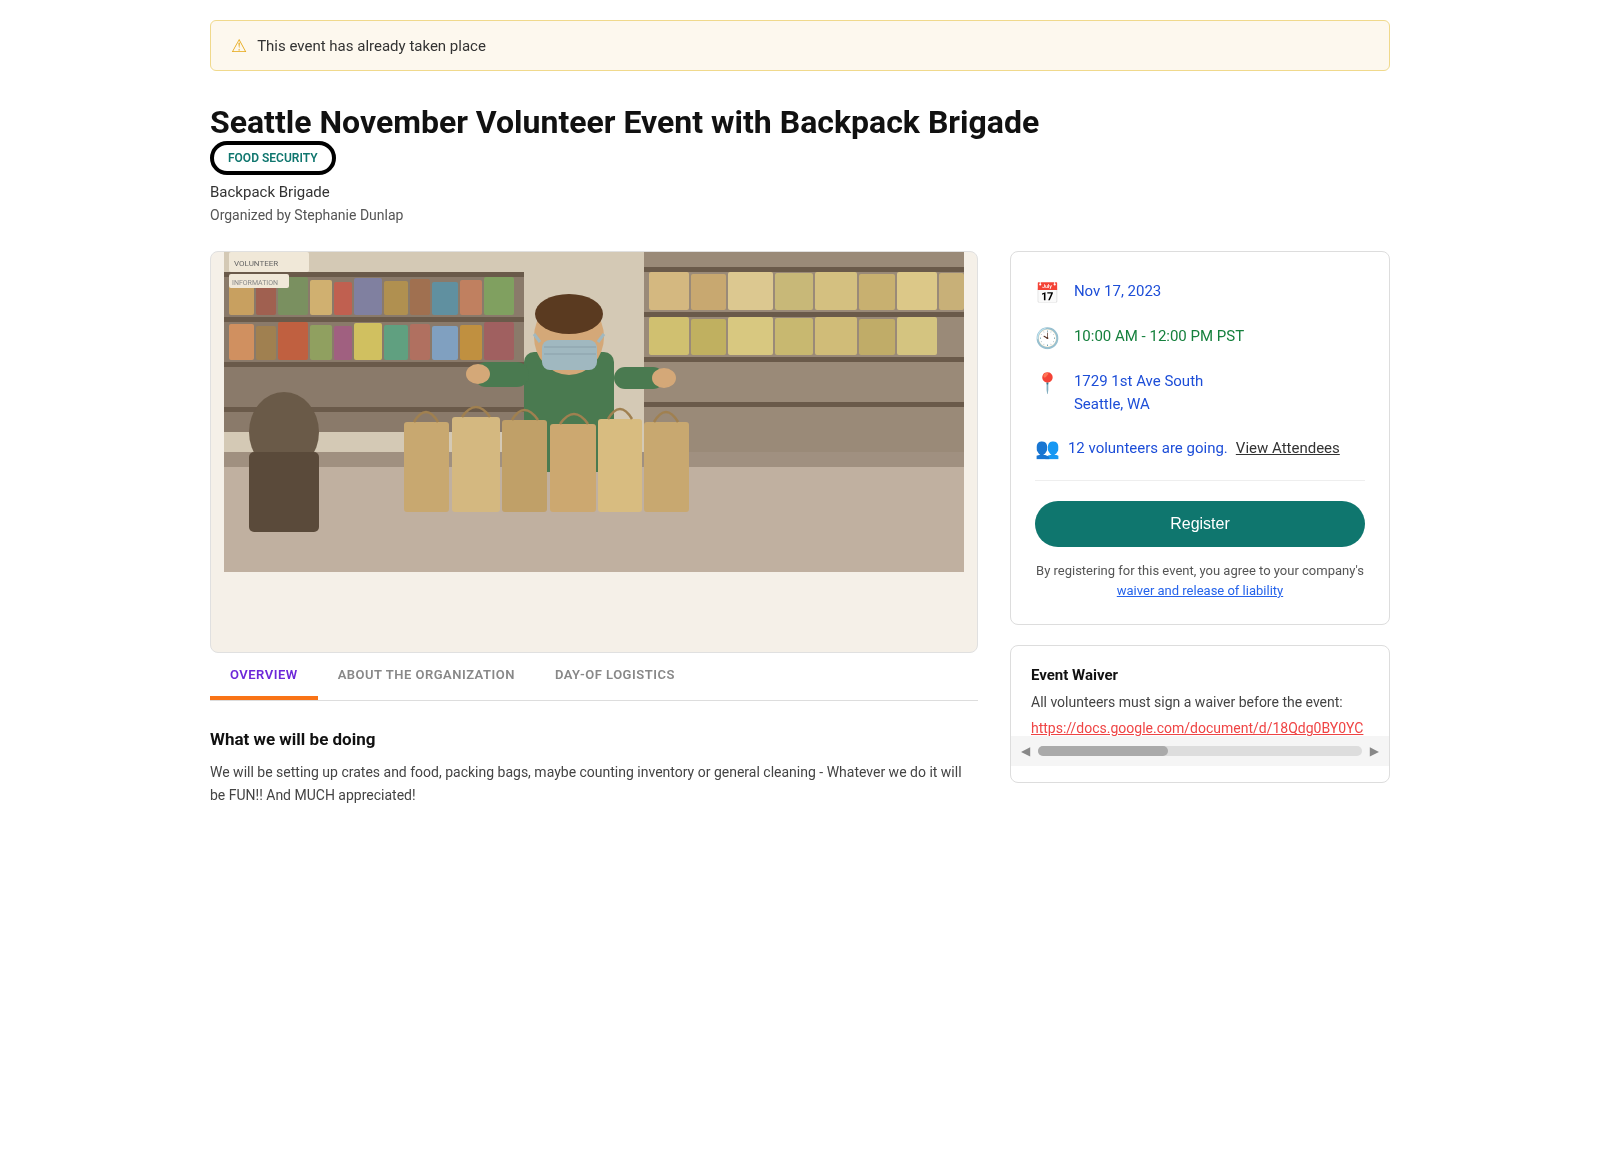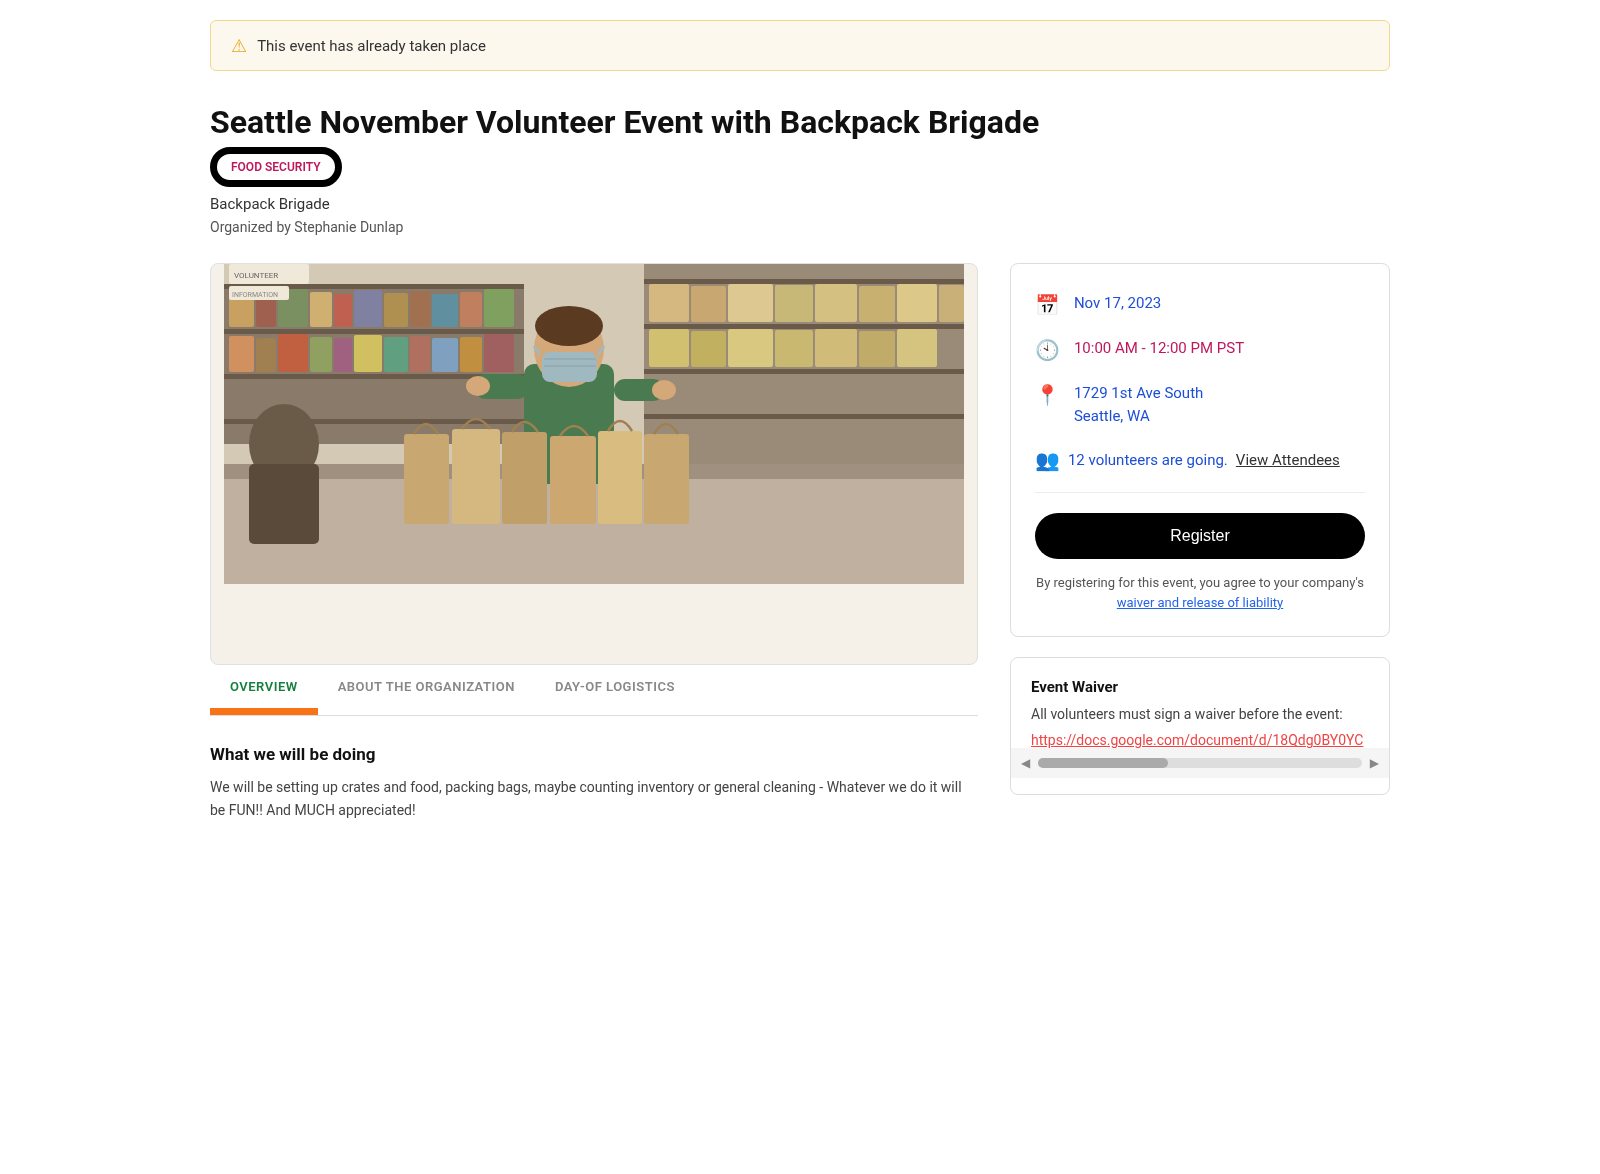--- a/index.html
+++ b/index.html
@@ -46,28 +46,28 @@
       flex-direction: column;
     }
     .event-title {
       font-size: 32px;
       font-weight: 700;
       color: #111;
       line-height: 1.2;
       max-width: 900px;
     }
     .food-security-badge {
-      border: 7px solid #000000;
+      border: 4px solid #000000;
       border-radius: 20px;
       padding: 6px 14px;
       font-size: 12px;
       font-weight: 600;
-      color: #be185d;
+      color: #0f766e;
       white-space: nowrap;
-      margin-top: 6px;
+      margin-top: 0;
       flex-shrink: 0;
     }
     .org-name {
       font-size: 15px;
       color: #333;
       margin-bottom: 6px;
     }
     .organizer {
       font-size: 14px;
       color: #555;
@@ -116,22 +116,22 @@
       padding: 14px 20px;
       font-size: 13px;
       font-weight: 600;
       color: #888;
       cursor: pointer;
       border-bottom: 2px solid transparent;
       text-transform: uppercase;
       letter-spacing: 0.5px;
     }
     .tab.active {
-      color: #15803d;
-      border-bottom: 7px solid #f97316;
+      color: #6d28d9;
+      border-bottom: 4px solid #f97316;
     }
 
     
     .tab-content {
       padding: 28px 0 0 0;
     }
     .section-heading {
       font-size: 17px;
       font-weight: 700;
       color: #111;
@@ -168,21 +168,21 @@
       color: #333;
       flex-shrink: 0;
       margin-top: 1px;
     }
     .info-text {
       font-size: 15px;
       color: #1d4ed8;
       line-height: 1.5;
     }
     .info-text.muted {
-      color: #be185d;
+      color: #15803d;
     }
     .attendees-row {
       display: flex;
       align-items: center;
       gap: 8px;
     }
     .view-attendees-link {
       color: #333;
       font-size: 15px;
       text-decoration: underline;
@@ -191,21 +191,21 @@
 
     .divider {
       border: none;
       border-top: 1px solid #eee;
       margin: 8px 0 20px 0;
     }
 
     .register-btn {
       width: 100%;
       padding: 14px;
-      background: #000000;
+      background: #0f766e;
       color: #fff;
       border: none;
       border-radius: 30px;
       font-size: 16px;
       font-weight: 500;
       cursor: pointer;
       margin-bottom: 14px;
     }
 
     .register-note {

